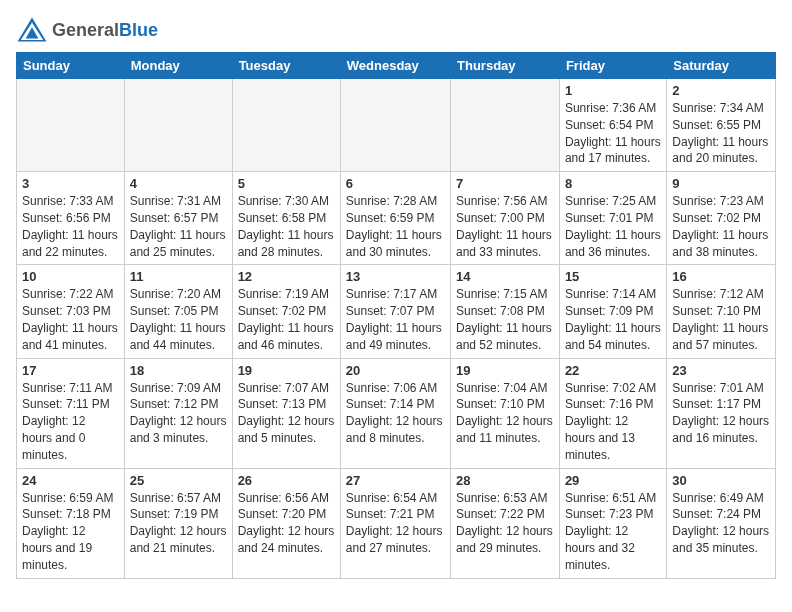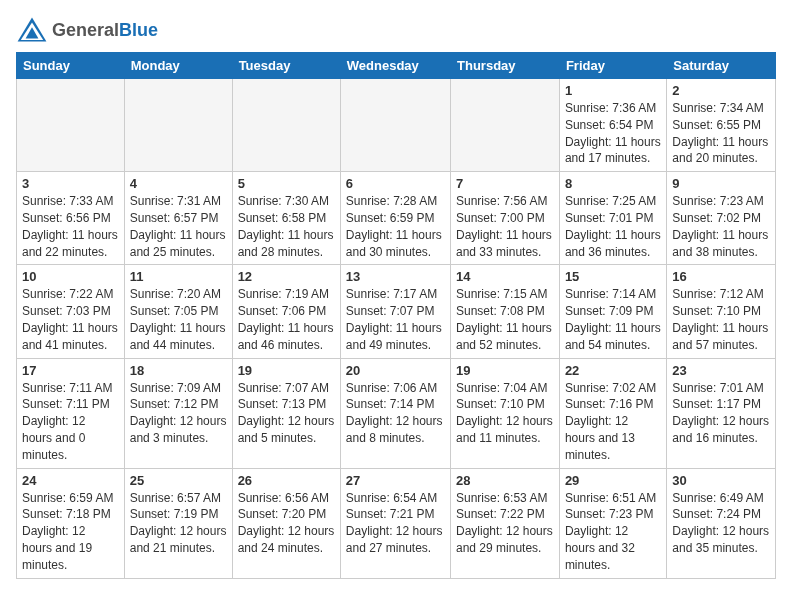--- a/index.html
+++ b/index.html
@@ -193,21 +193,21 @@
         </td>
         <td>
           <span class="day-number">11</span>
           <div class="day-info">Sunrise: 7:20 AM
 Sunset: 7:05 PM
 Daylight: 11 hours and 44 minutes.</div>
         </td>
         <td>
           <span class="day-number">12</span>
           <div class="day-info">Sunrise: 7:19 AM
-Sunset: 7:06 PM
+Sunset: 7:02 PM
 Daylight: 11 hours and 46 minutes.</div>
         </td>
         <td>
           <span class="day-number">13</span>
           <div class="day-info">Sunrise: 7:17 AM
 Sunset: 7:07 PM
 Daylight: 11 hours and 49 minutes.</div>
         </td>
         <td>
           <span class="day-number">14</span>

